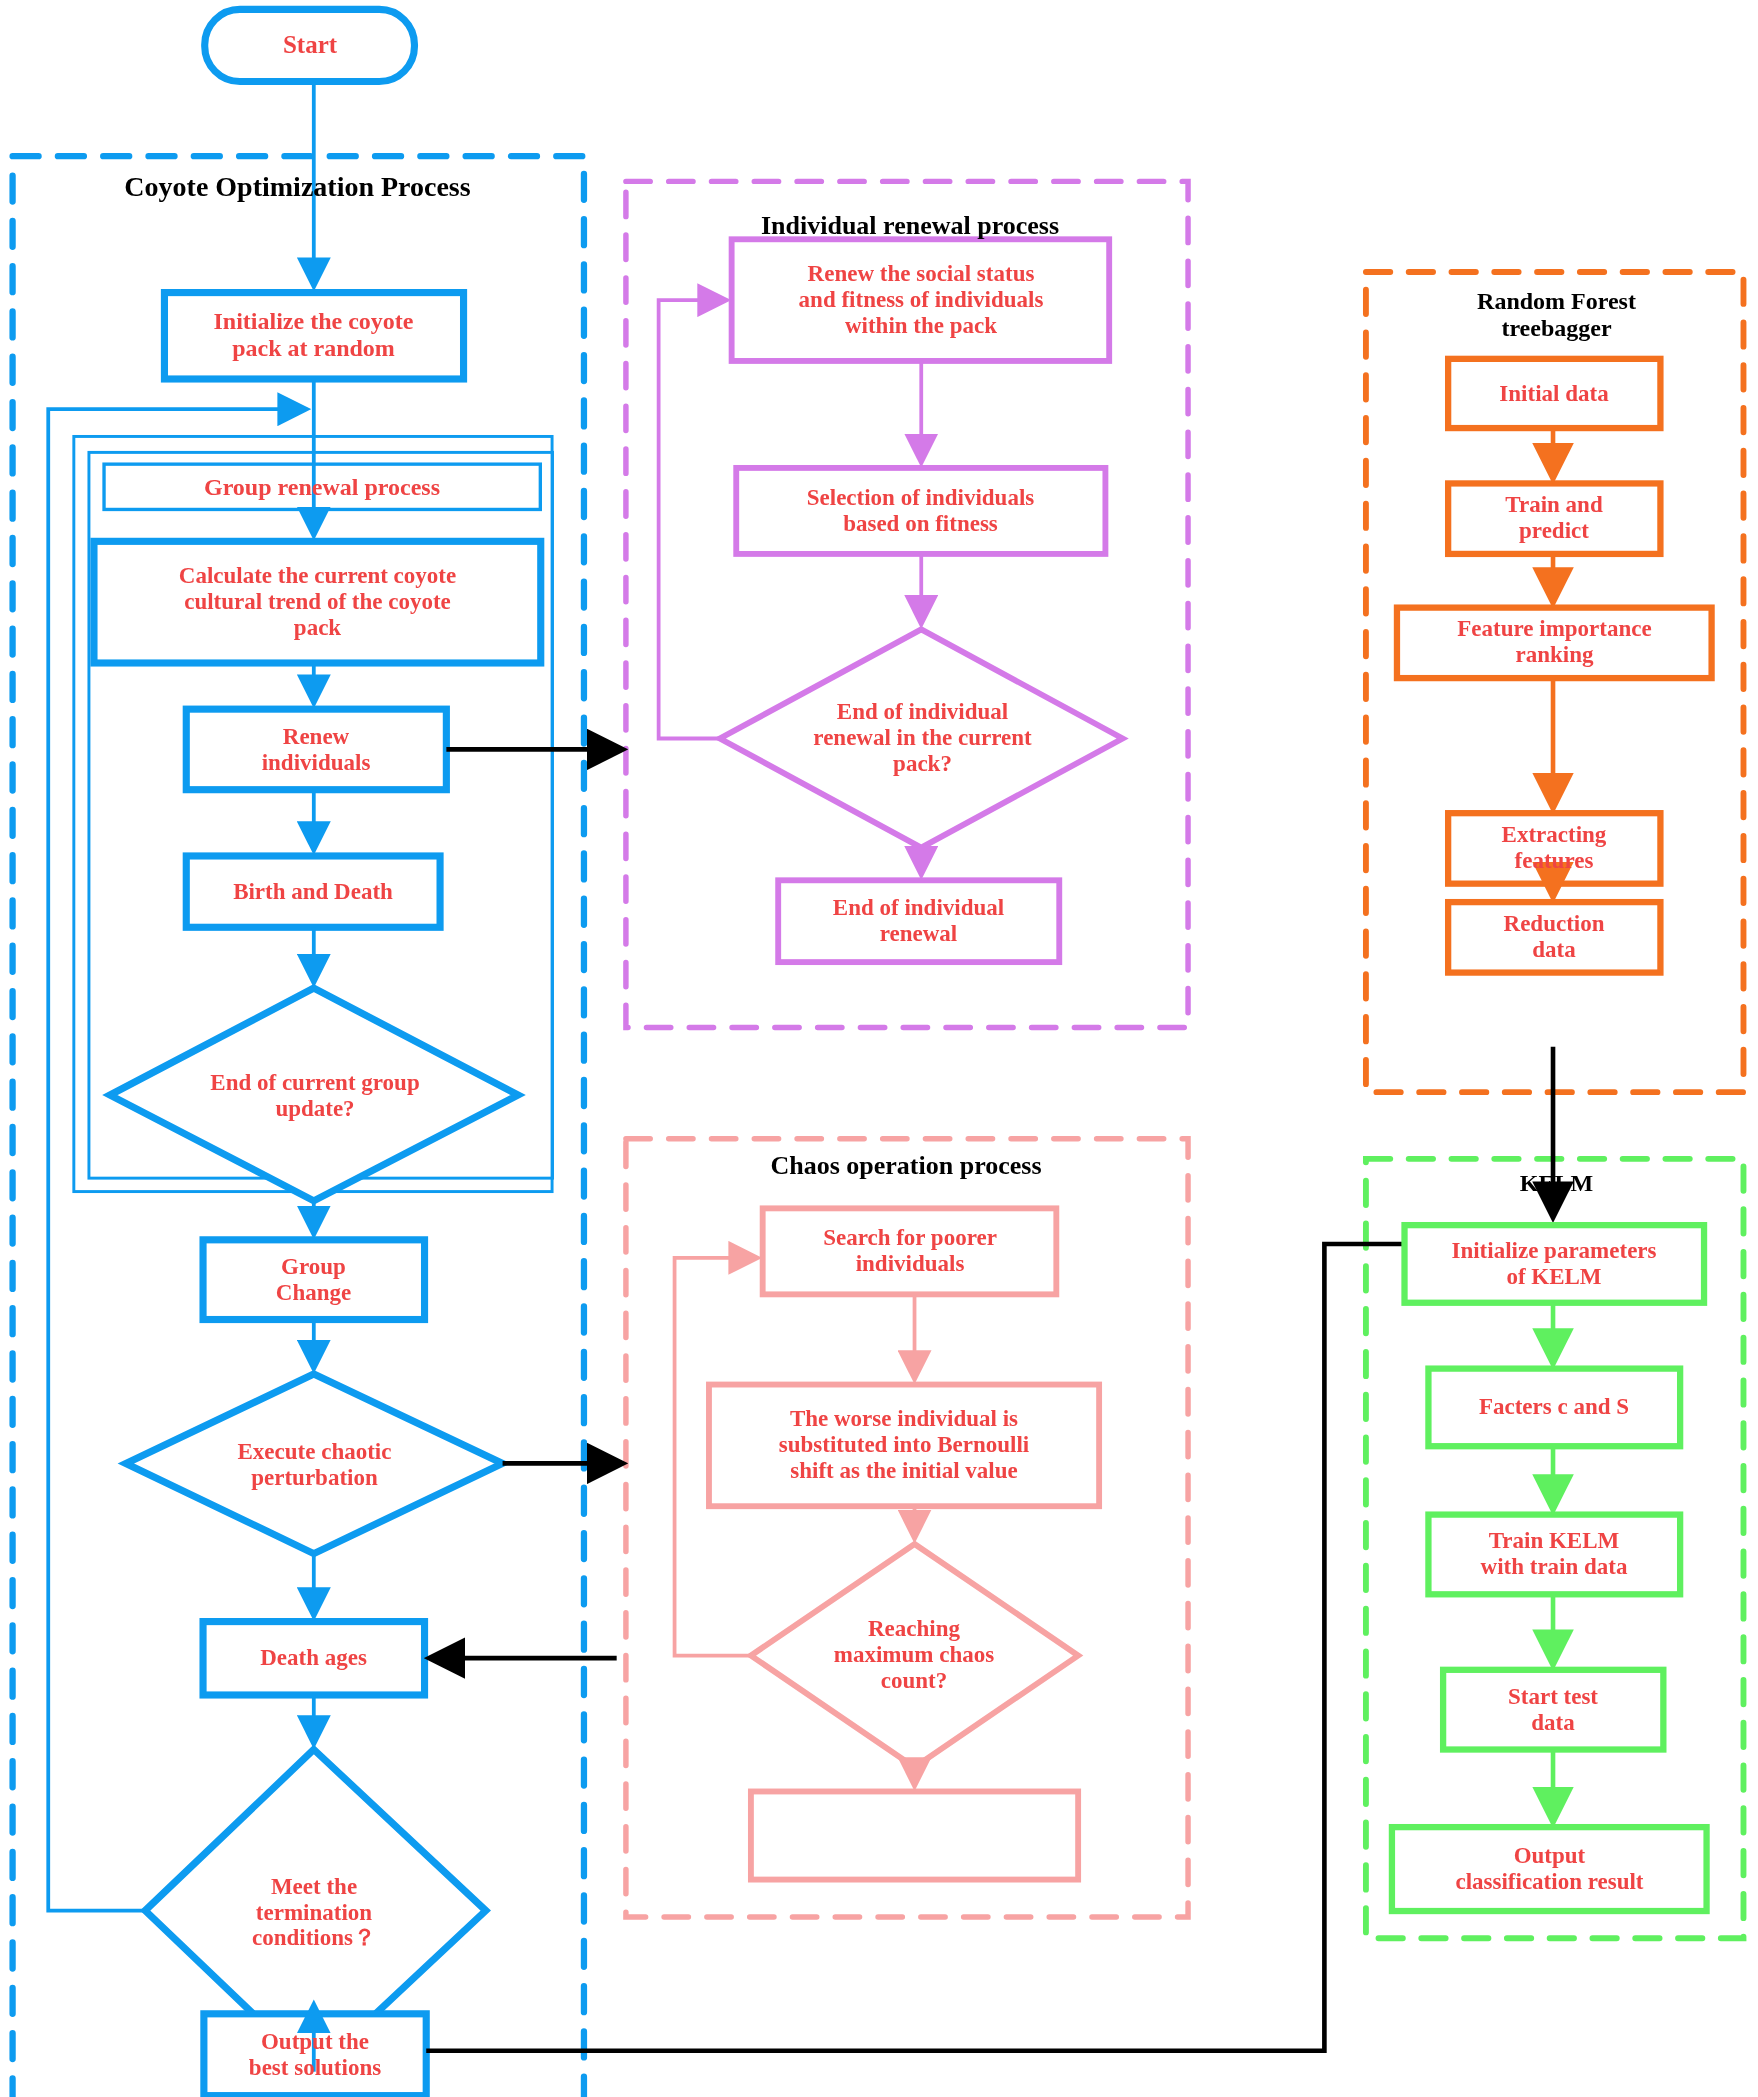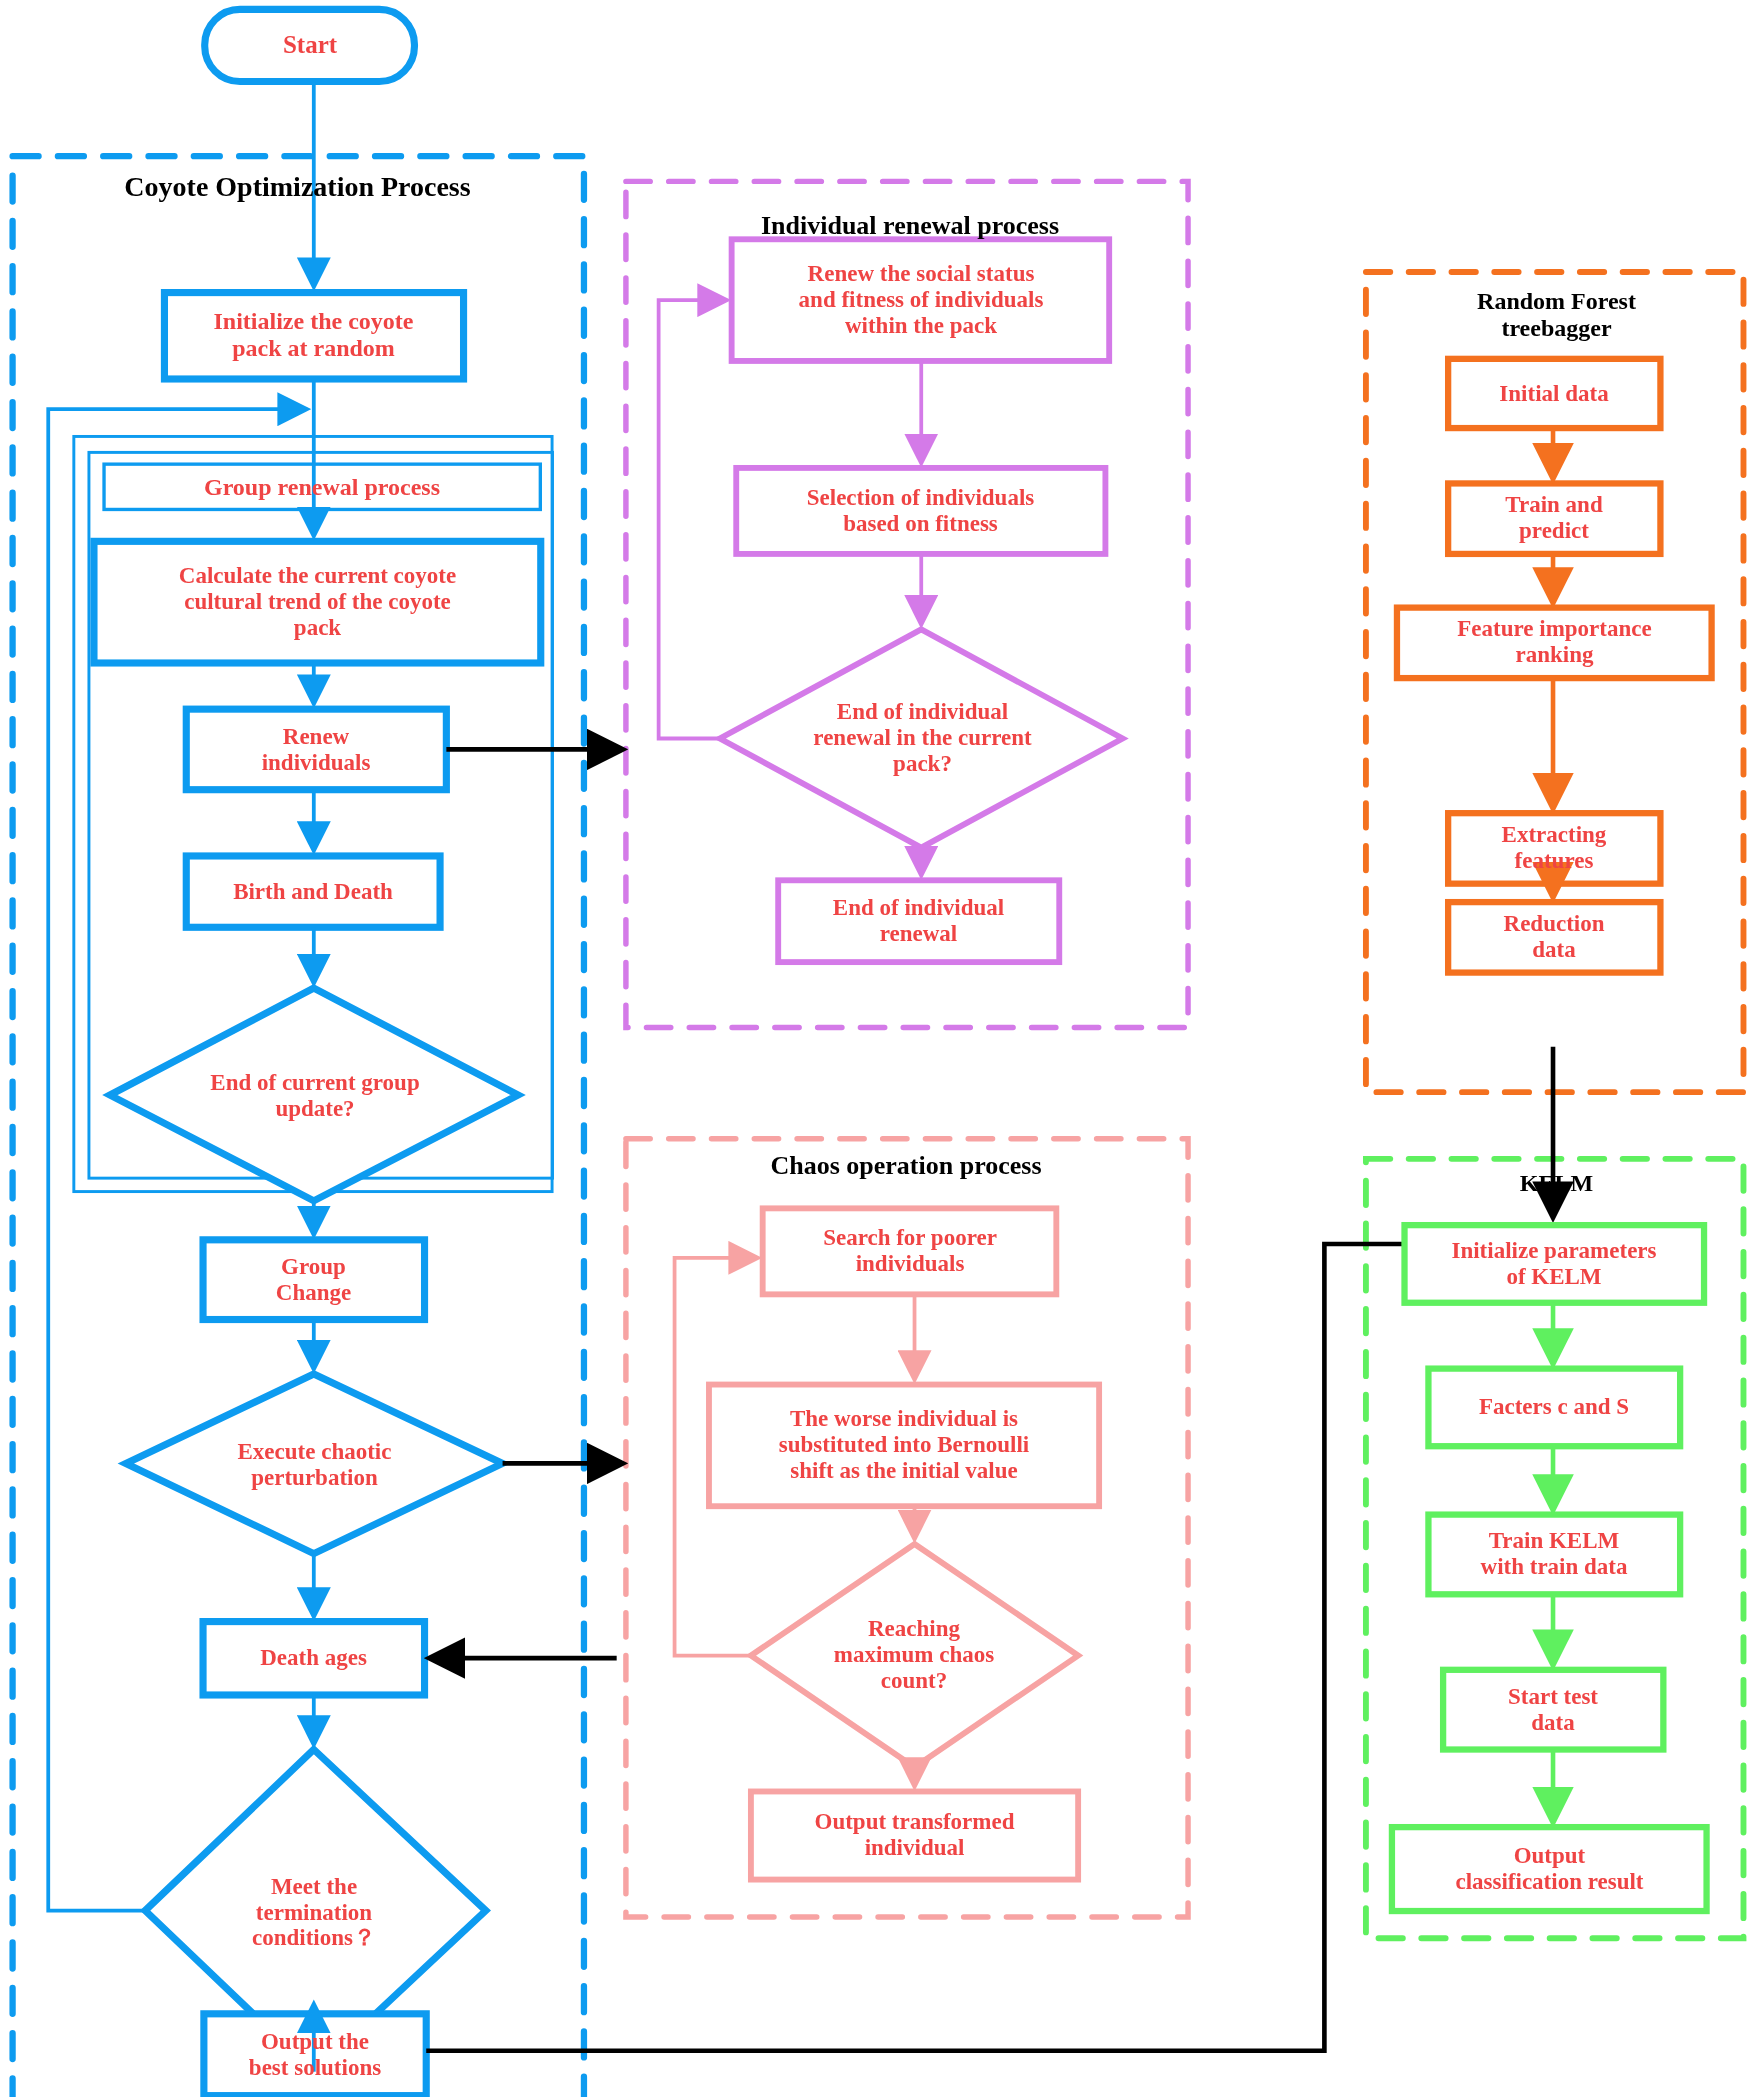--- a/index.html
+++ b/index.html
@@ -220,22 +220,20 @@
 individuals</div>
 
   <div class="nodeText" style="left:709px;top:1384px;width:390px;height:122px;font-size:23px;">The worse individual is
 substituted into Bernoulli
 shift as the initial value</div>
 
   <div class="nodeText" style="left:759px;top:1586px;width:310px;height:138px;font-size:23px;">Reaching
 maximum chaos
 count?</div>
 
-  <div class="nodeText" style="left:751px;top:1791px;width:327px;height:88px;font-size:23px;">Output transformed
-individual</div>
 
   <div class="nodeText" style="left:1448px;top:359px;width:212px;height:69px;font-size:23px;">Initial data</div>
 
   <div class="nodeText" style="left:1448px;top:483px;width:212px;height:70px;font-size:23px;">Train and
 predict</div>
 
   <div class="nodeText" style="left:1397px;top:607px;width:315px;height:70px;font-size:23px;">Feature importance
 ranking</div>
 
   <div class="nodeText" style="left:1448px;top:813px;width:212px;height:70px;font-size:23px;">Extracting

